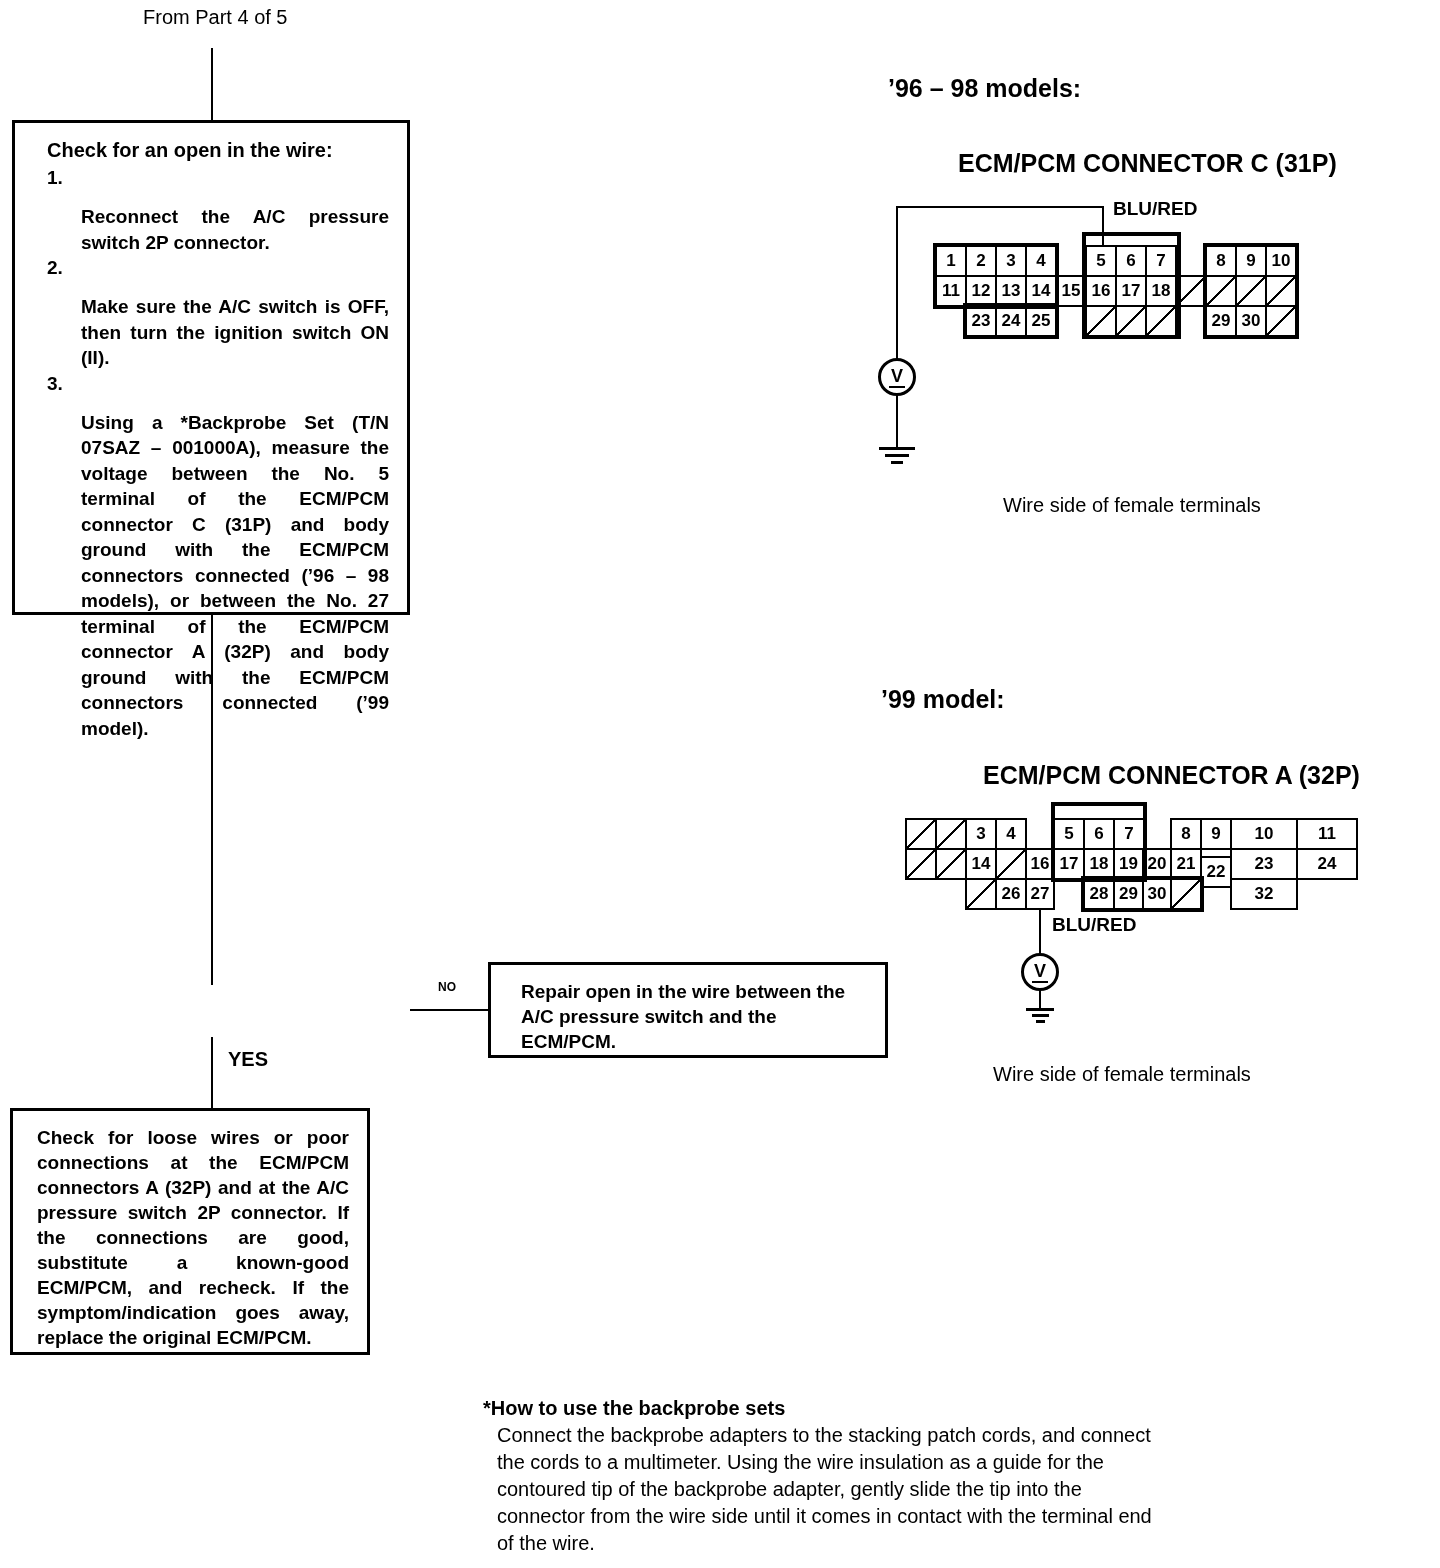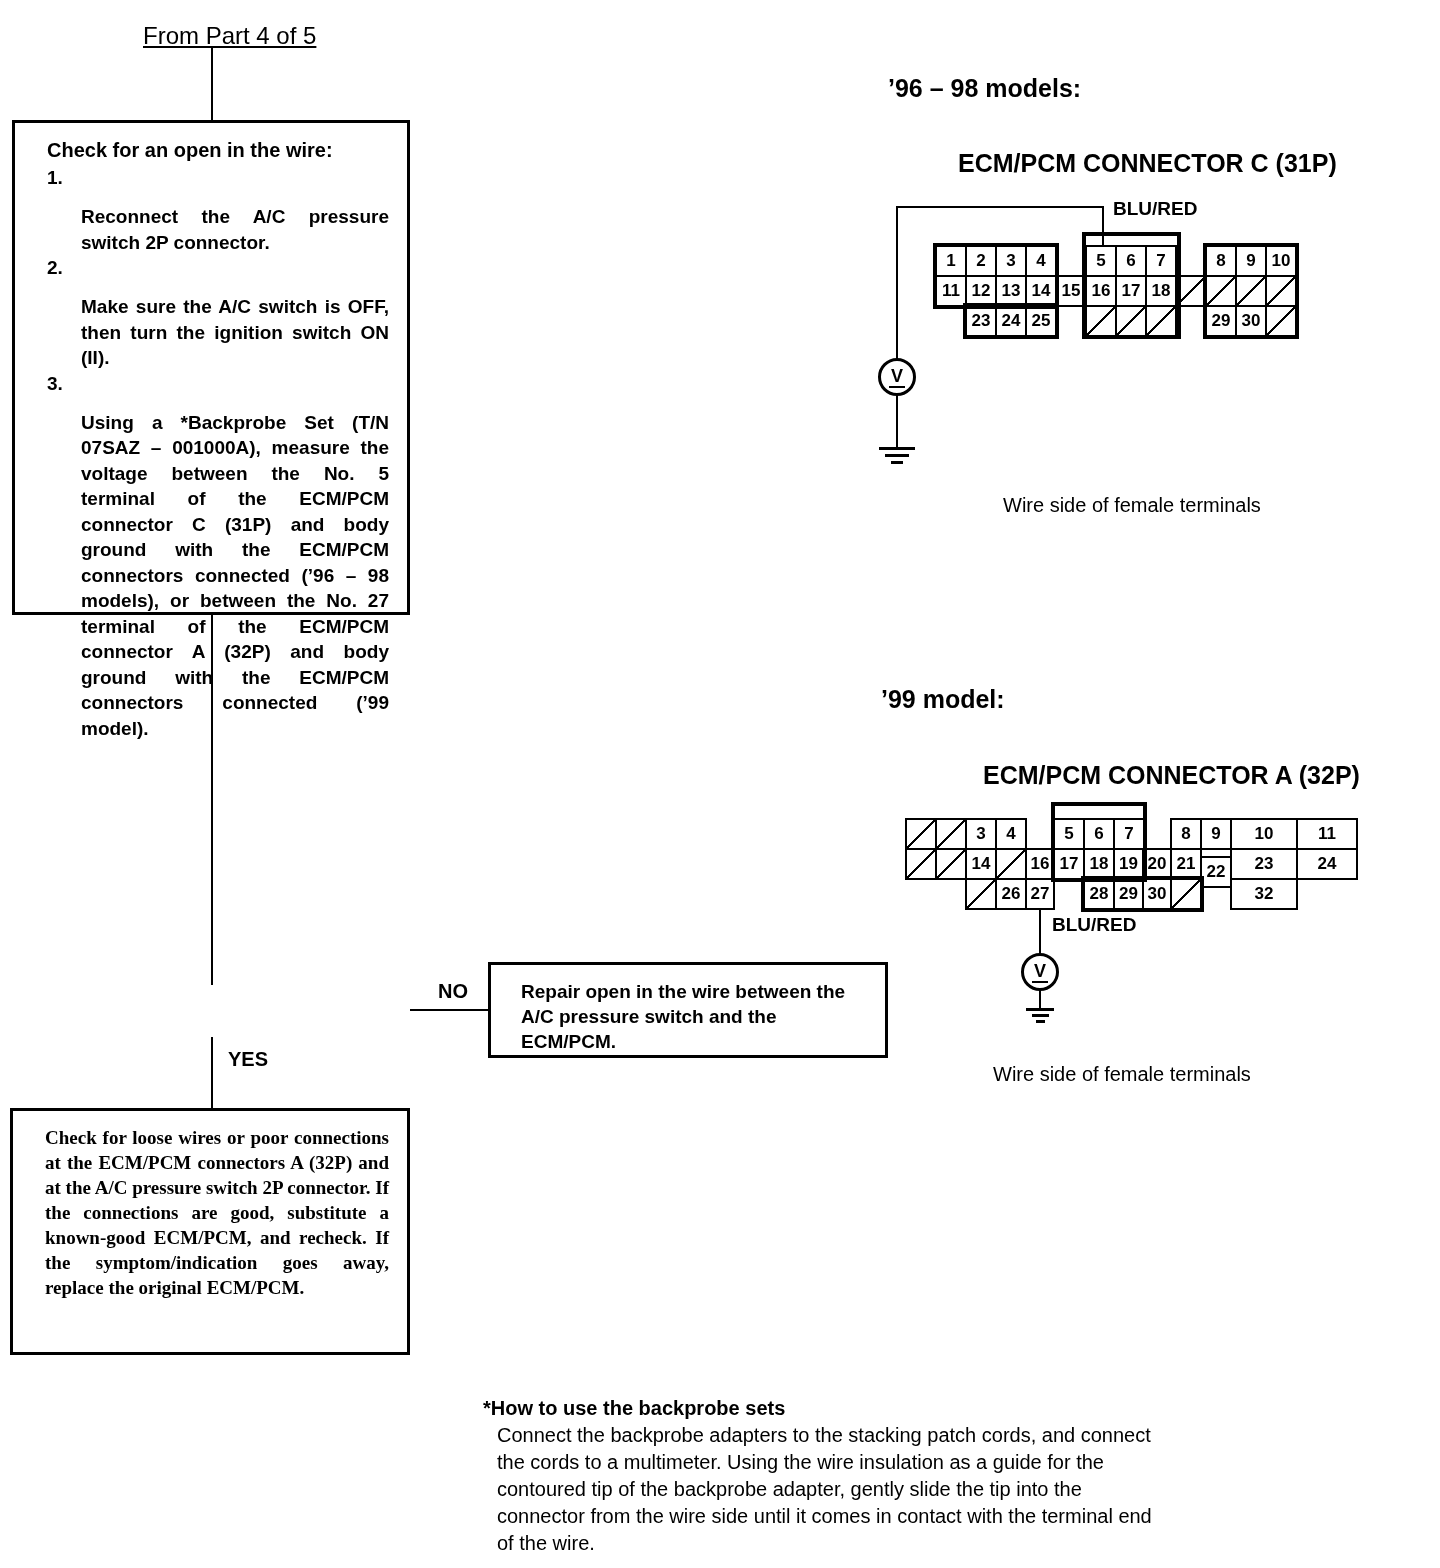--- a/index.html
+++ b/index.html
@@ -38,21 +38,21 @@
   .wirelbl{font-weight:bold;font-size:19px;}
   .footnote{position:absolute;}
   .fn-heading{font-weight:bold;font-size:20px;line-height:27px;}
   .fn-body{font-size:20px;line-height:27px;margin-left:14px;width:666px;}
 </style>
 </head>
 <body>
 
 <div class="page">
 
-  <div class="lbl" style="left:143px;top:22px;font-size:24px;text-decoration:underline;">From Part 4 of 5</div>
+  <div class="lbl" style="left:143px;top:6px;font-size:20px;">From Part 4 of 5</div>
   <div class="line v" style="left:211px;top:48px;height:72px;"></div>
 
   <div class="pbox" style="left:12px;top:120px;width:398px;height:495px;padding:14px 18px 0 32px;">
     <div class="pbox-heading">Check for an open in the wire:</div>
     <div class="steps">
       <div class="list-item">
         <span class="num">1.</span>
         <span class="txt">Reconnect the A/C pressure switch 2P connector.</span>
       </div>
       <div class="list-item">
@@ -62,31 +62,31 @@
       <div class="list-item">
         <span class="num">3.</span>
         <span class="txt">Using a *Backprobe Set (T/N 07SAZ – 001000A), measure the voltage between the No. 5 terminal of the ECM/PCM connector C (31P) and body ground with the ECM/PCM connectors connected (’96 – 98 models), or between the No. 27 terminal of the ECM/PCM connector A (32P) and body ground with the ECM/PCM connectors connected (’99 model).</span>
       </div>
     </div>
   </div>
 
   <div class="line v" style="left:211px;top:615px;height:370px;"></div>
 
 
-  <div class="lbl b" style="left:438px;top:980px;font-size:20px;">NO</div>
+  <div class="lbl b" style="left:438px;top:980px;font-size:12px;">NO</div>
   <div class="line h" style="left:410px;top:1009px;width:78px;"></div>
 
   <div class="pbox" style="left:488px;top:962px;width:400px;height:96px;padding:14px 20px 0 30px;">
     <div class="repair-par">Repair open in the wire between the A/C pressure switch and the ECM/PCM.</div>
   </div>
 
   <div class="lbl b" style="left:228px;top:1048px;font-size:20px;text-align:center;">YES</div>
   <div class="line v" style="left:211px;top:1037px;height:71px;"></div>
 
-  <div class="pbox" style="left:10px;top:1108px;width:400px;height:247px;padding:14px 18px 0 32px;font-family:Liberation Serif, serif;">
+  <div class="pbox" style="left:10px;top:1108px;width:360px;height:247px;padding:14px 18px 0 24px;">
     <div class="boldpar">Check for loose wires or poor connections at the ECM/PCM connectors A (32P) and at the A/C pressure switch 2P connector. If the connections are good, substitute a known-good ECM/PCM, and recheck. If the symptom/indication goes away, replace the original ECM/PCM.</div>
   </div>
 
   <div class="lbl title" style="left:888px;top:74px;">’96 – 98 models:</div>
   <div class="lbl title" style="left:958px;top:149px;">ECM/PCM CONNECTOR C (31P)</div>
   <div class="lbl wirelbl" style="left:1113px;top:198px;">BLU/RED</div>
 
   <div class="line h" style="left:896px;top:206px;width:208px;"></div>
   <div class="line v" style="left:1102px;top:206px;height:40px;"></div>
   <div class="line v" style="left:896px;top:206px;height:153px;"></div>

